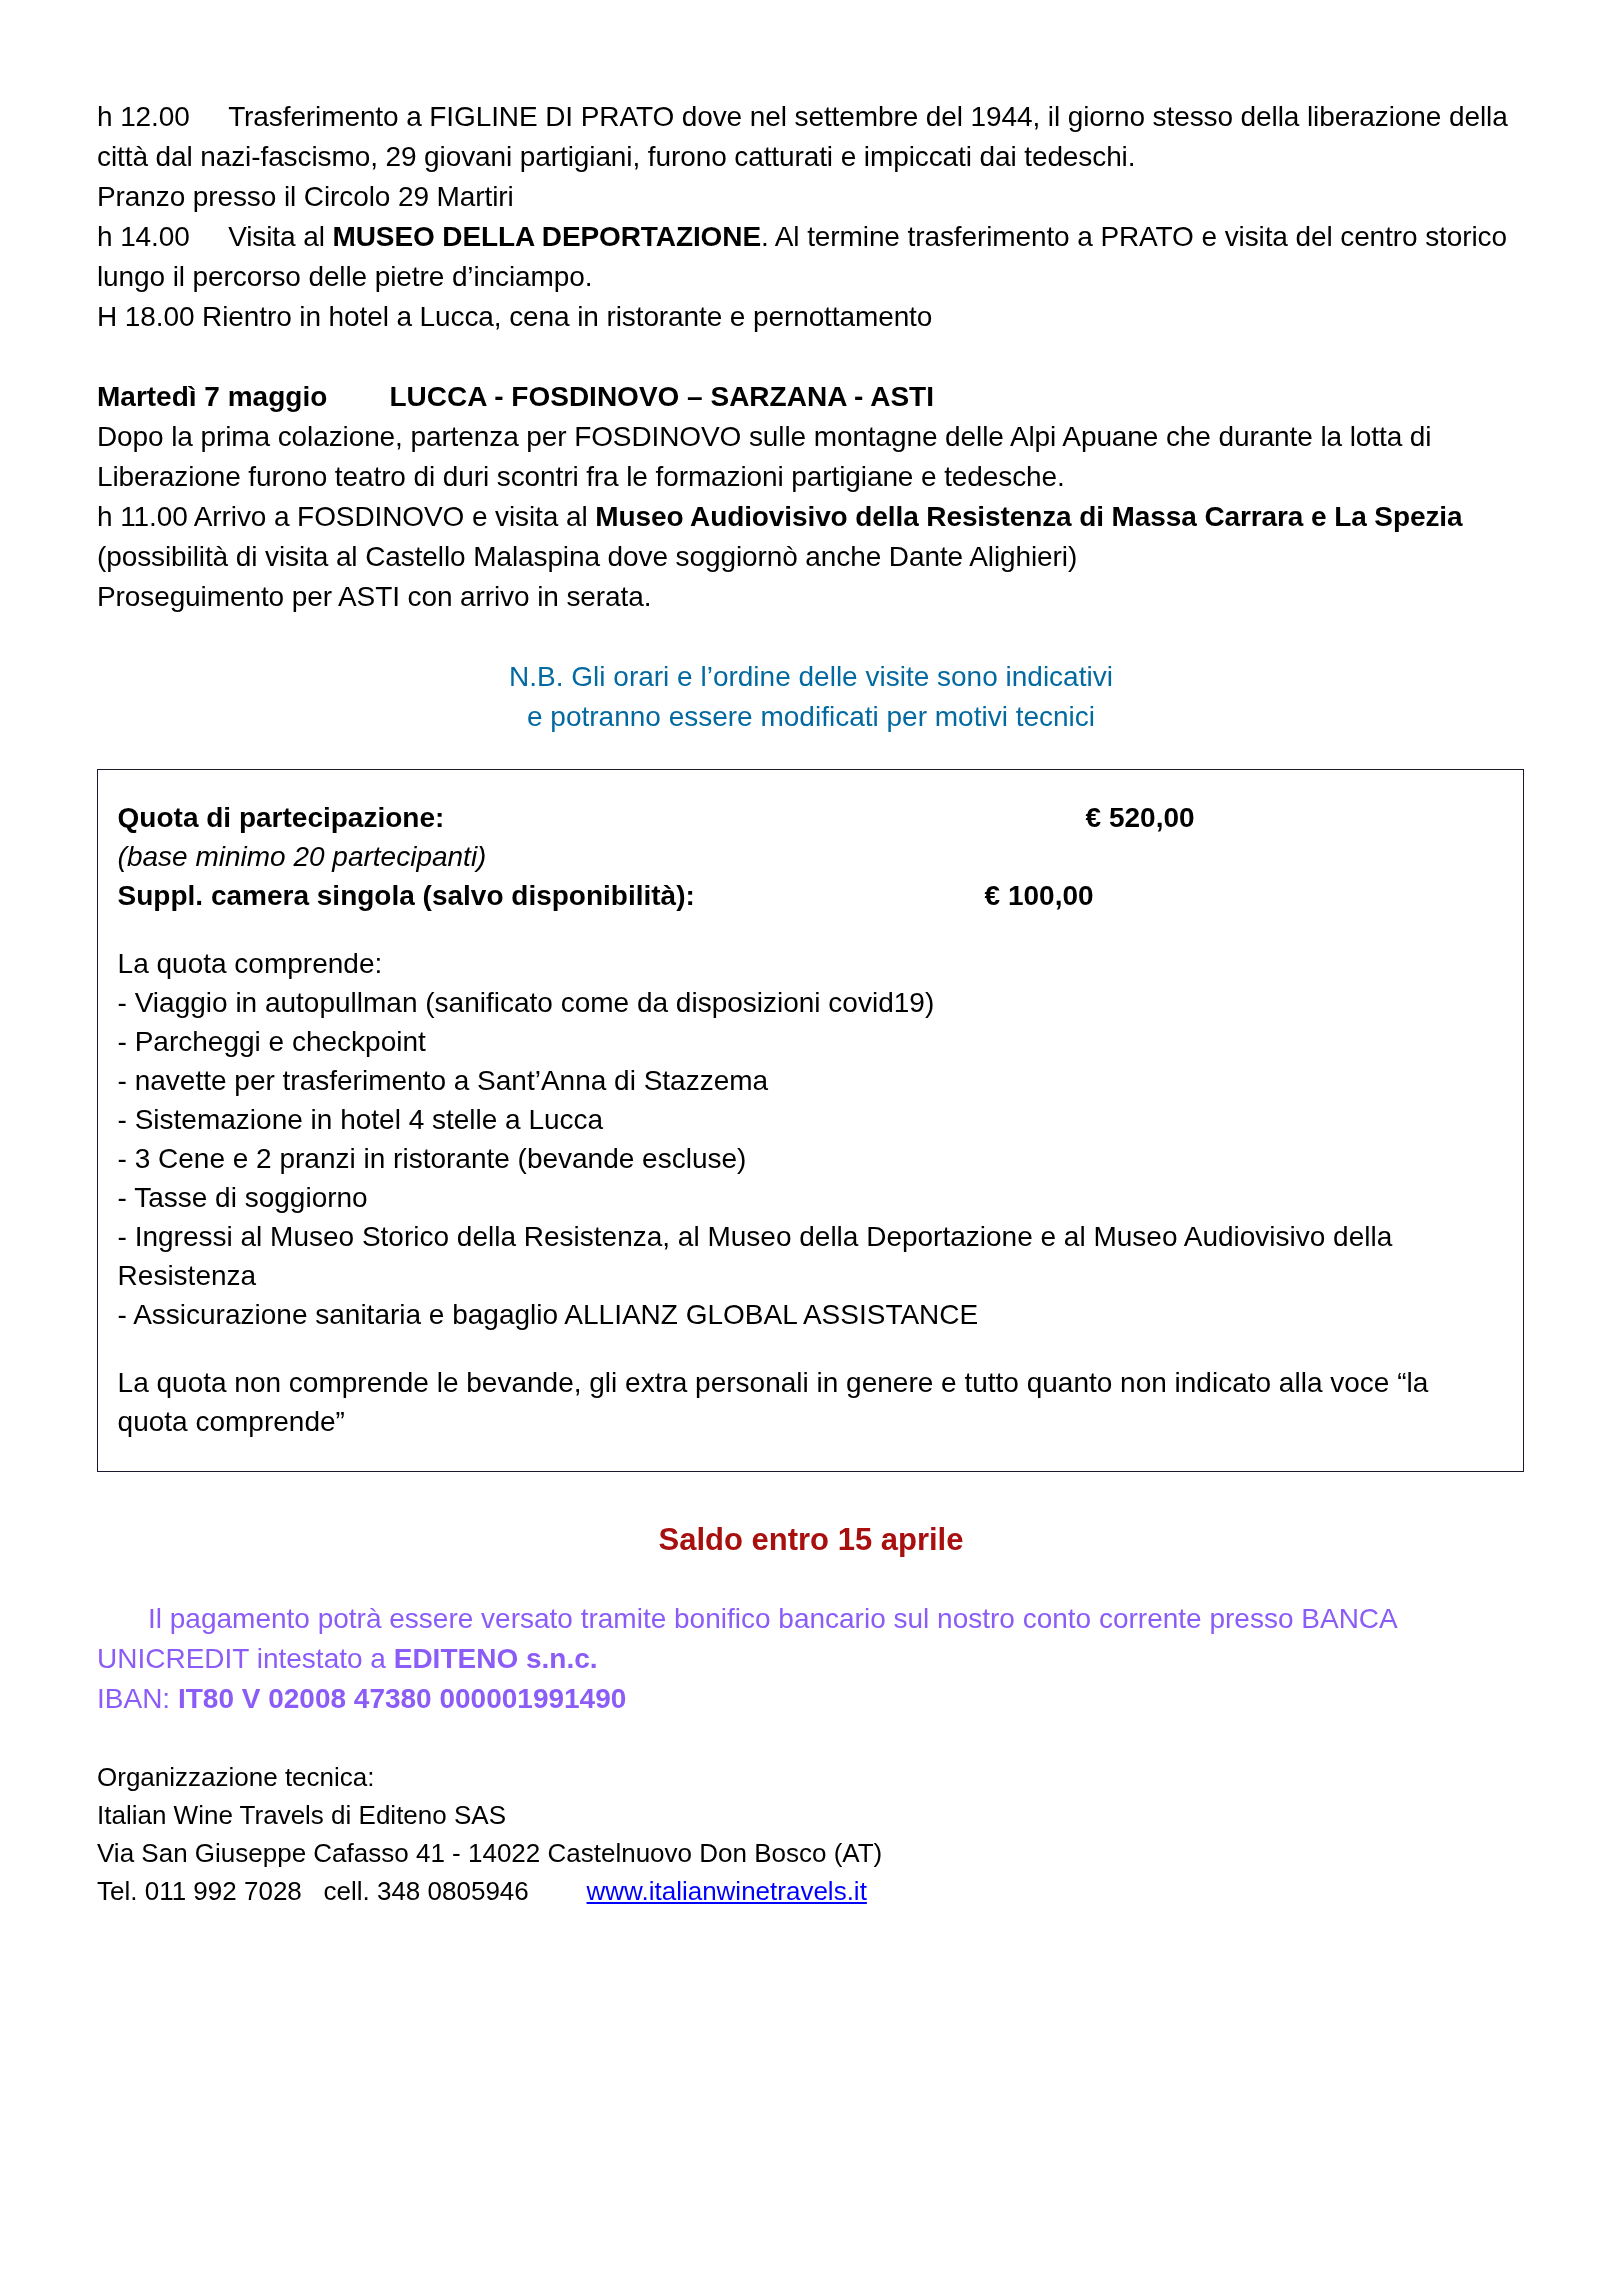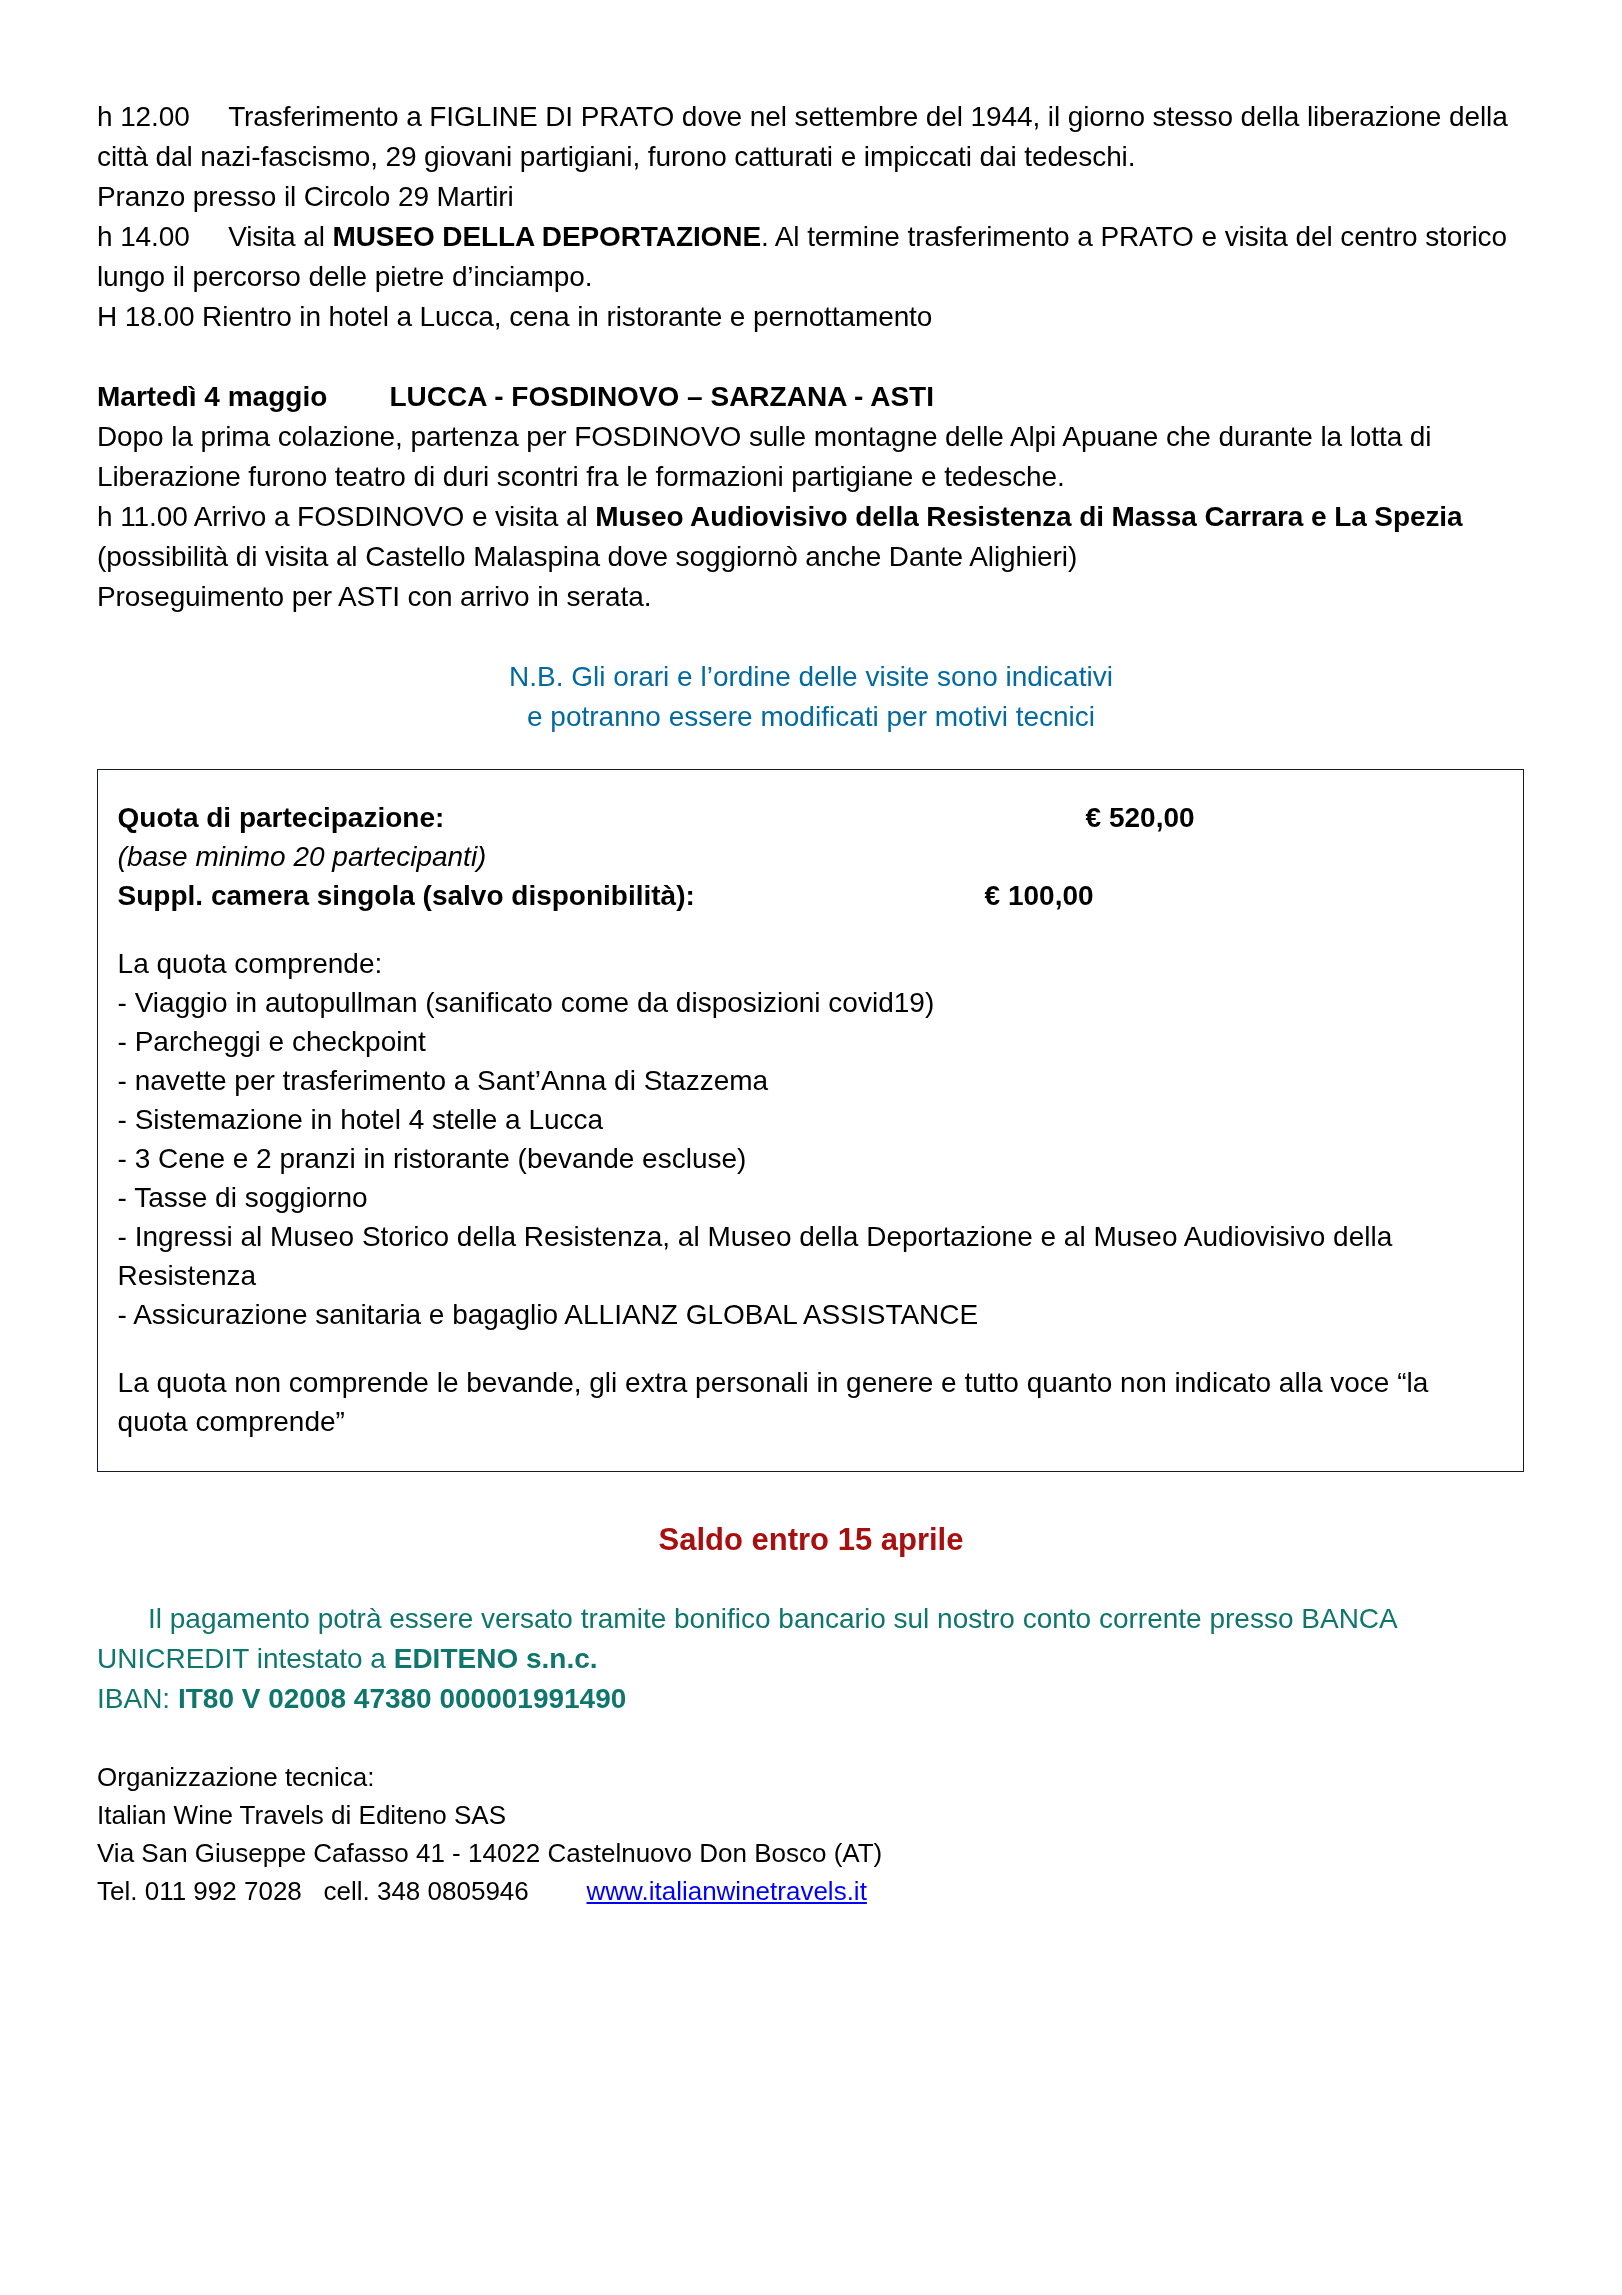--- a/index.html
+++ b/index.html
@@ -91,21 +91,21 @@
     color: #A81010;
     font-weight: bold;
     font-size: 31px;
     line-height: 43px;
     margin: 0;
   }
   .cta-wrap { margin-top: 46px; }
 
   
   .bank {
-    color: #0f766e;
+    color: #8b5cf6;
     font-size: 28px;
     line-height: 40px;
     margin: 0;
   }
   .bank-wrap { margin-top: 38px; }
   .bank-indent { text-indent: 51px; }
 
   
   .footer-wrap { margin-top: 39px; }
   .footer-line {
@@ -131,21 +131,21 @@
     <p class="p">Pranzo presso il Circolo 29 Martiri</p>
 
     <p class="p"><span>h 14.00</span><span>&nbsp;&nbsp;&nbsp;&nbsp;&nbsp;</span><span>Visita al </span><span class="b">MUSEO DELLA DEPORTAZIONE</span><span>. Al termine trasferimento a PRATO e visita del centro storico lungo il percorso delle pietre d’inciampo.</span></p>
 
     <p class="p">H 18.00  Rientro in hotel a Lucca, cena in ristorante e pernottamento</p>
   </div>
 
   <div class="spacer-line"></div>
 
   <div>
-    <p class="day-head"><span>Martedì 4 maggio</span><span>        </span><span>LUCCA - FOSDINOVO – SARZANA - ASTI</span></p>
+    <p class="day-head"><span>Martedì 7 maggio</span><span>        </span><span>LUCCA - FOSDINOVO – SARZANA - ASTI</span></p>
 
     <p class="p">Dopo la prima colazione, partenza per FOSDINOVO sulle montagne delle Alpi Apuane che durante la lotta di Liberazione furono teatro di duri scontri fra le formazioni partigiane e tedesche.</p>
 
     <p class="p"><span>h 11.00 Arrivo a FOSDINOVO e visita al </span><span class="b">Museo Audiovisivo della Resistenza di Massa Carrara e La Spezia</span><span> (possibilità di visita al Castello Malaspina dove soggiornò anche Dante Alighieri)</span></p>
 
 
     <p class="p">Proseguimento per ASTI con arrivo in serata.</p>
   </div>
 
   <div class="notice-wrap">

